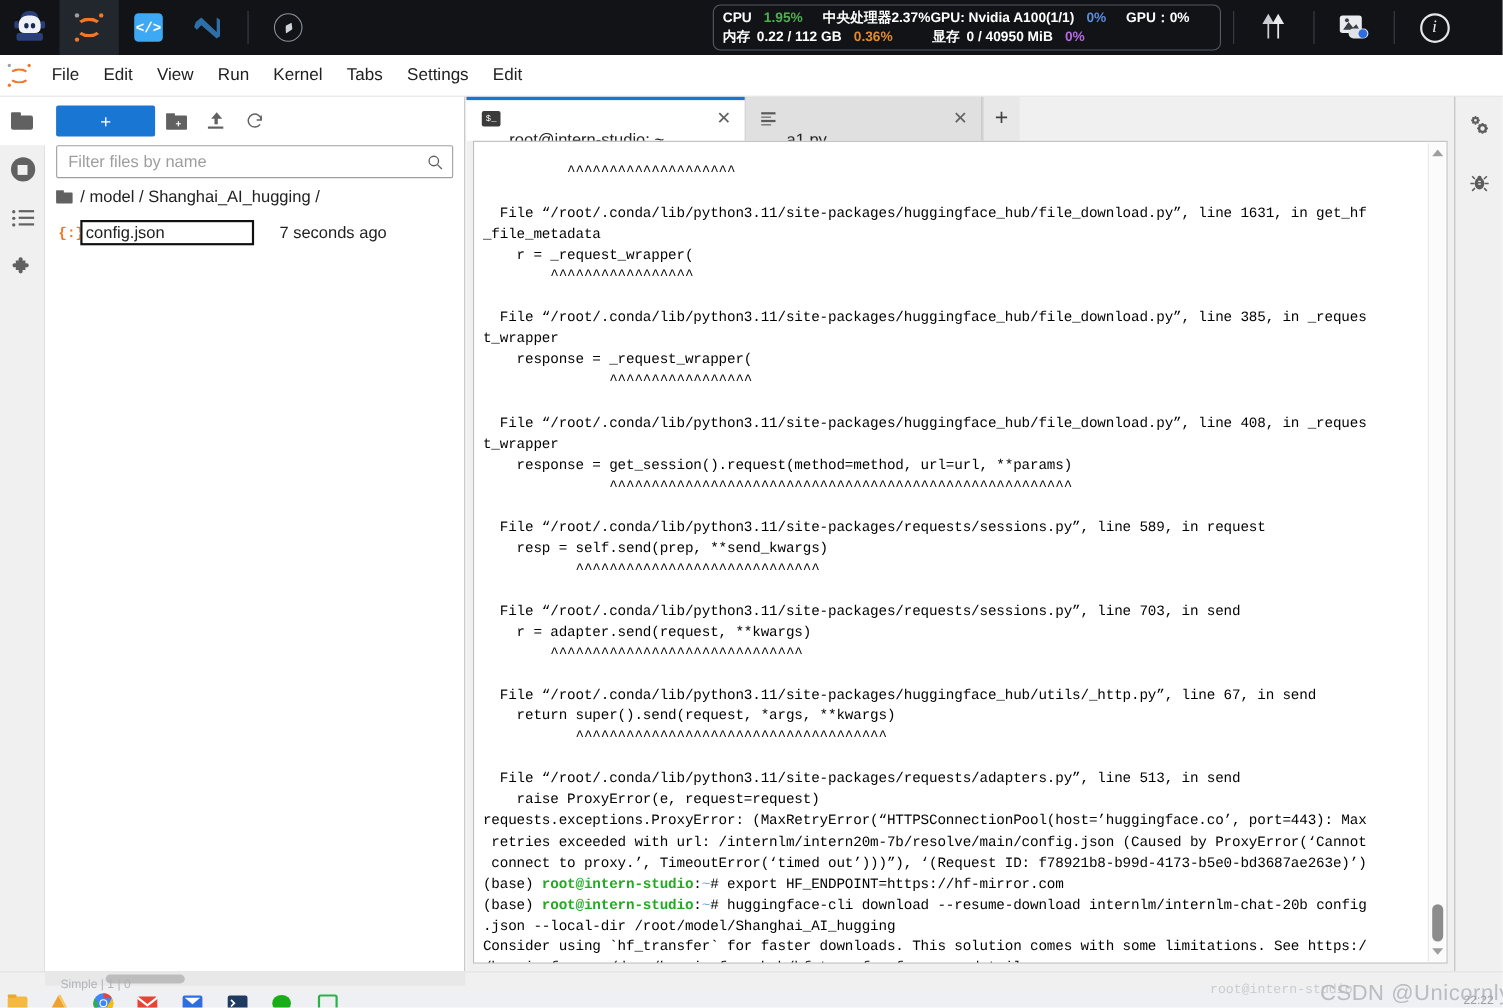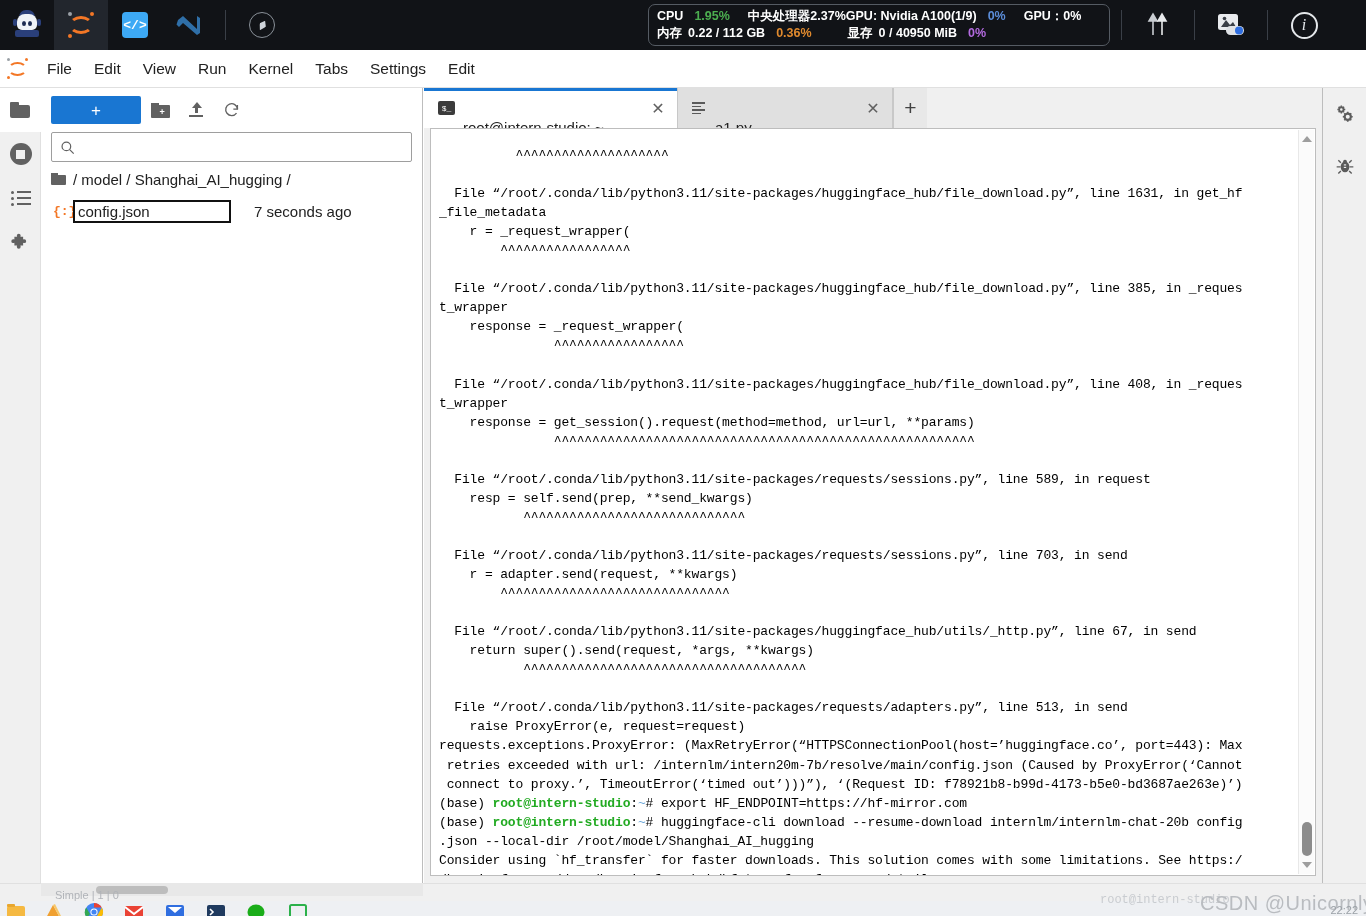--- a/index.html
+++ b/index.html
@@ -356,21 +356,21 @@
   </div>
 
   <div id="statsbox">
     <div class="stat-row">
       <span class="lab">CPU</span>
       <span class="sp10"></span>
       <span class="val" style="color:#4caf50">1.95%</span>
       <span class="sp14"></span>
       <span class="lab">中央处理器</span>
       <span class="lab">2.37%</span>
-      <span class="lab">GPU: Nvidia A100(1/9)</span>
+      <span class="lab">GPU: Nvidia A100(1/1)</span>
       <span class="sp10"></span>
       <span class="val" style="color:#5b8dd9">0%</span>
       <span class="sp14"></span>
       <span class="lab">GPU：</span>
       <span class="lab">0%</span>
     </div>
     <div class="stat-row">
       <span class="lab">内存</span>
       <span class="sp6"></span>
       <span class="lab">0.22 / 112 GB</span>
@@ -483,20 +483,21 @@
     </button>
     <button class="tb-btn">
       <svg class="ico-refresh" viewBox="0 0 20 20">
         <path d="M16 4.5 v4.5 h-4.5" fill="none" stroke="#616161" stroke-width="1.5"></path>
         <path d="M16.2 9A6.6 6.6 0 1 0 15 13.4" fill="none" stroke="#616161" stroke-width="1.5"></path>
       </svg>
     </button>
   </div>
 
   <div id="fb-filter">
+    <input type="text" placeholder="Filter files by name" style="">
     <svg class="ico-search" viewBox="0 0 16 16">
       <circle cx="6.8" cy="6.8" r="4.6" fill="none" stroke="#616161" stroke-width="1.3"></circle>
       <line x1="10.3" y1="10.3" x2="14.6" y2="14.6" stroke="#616161" stroke-width="1.3"></line>
     </svg>
   </div>
 
   <div id="fb-breadcrumb">
     <div class="bc-folder">
         <div class="t"></div>
         <div class="b"></div>

